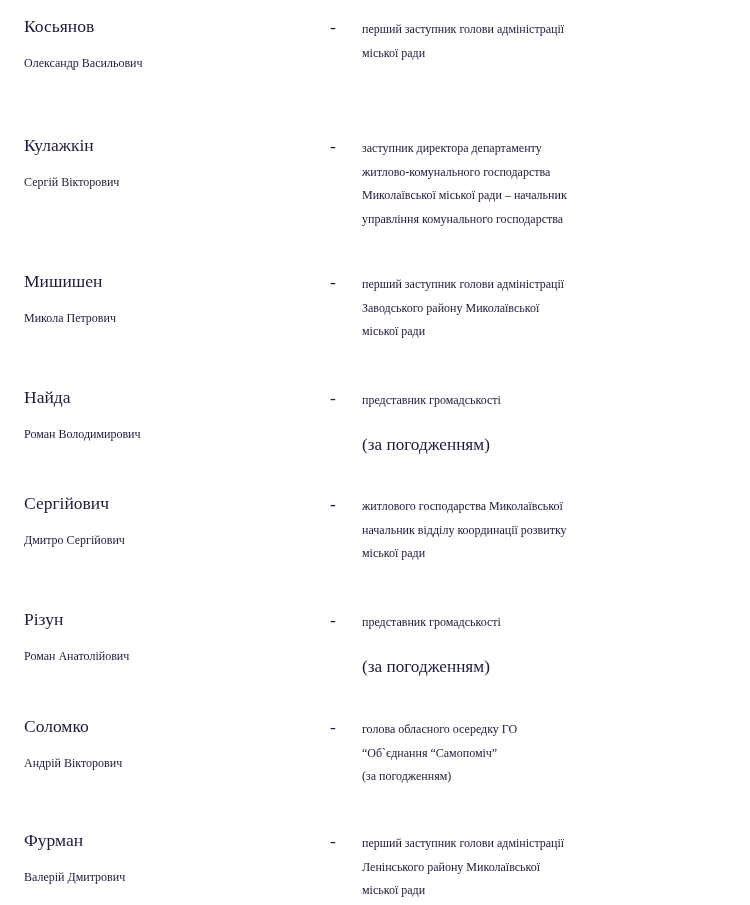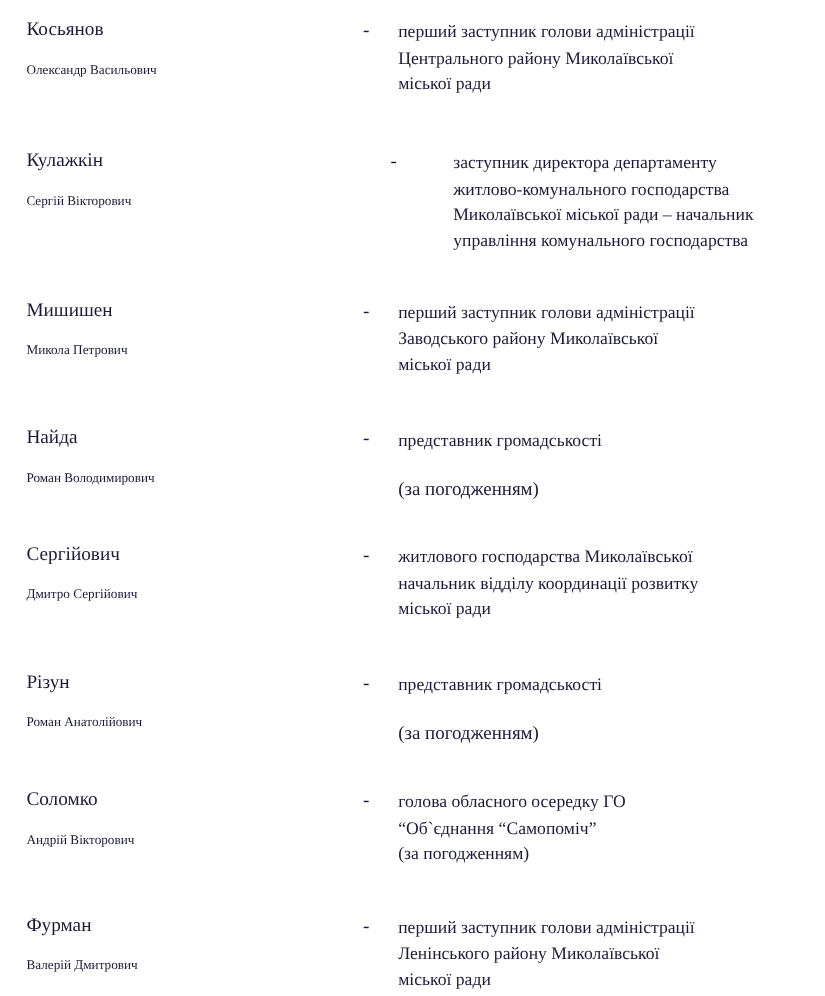--- a/index.html
+++ b/index.html
@@ -53,21 +53,21 @@
     font-size: 12px;
     line-height: 1.0;
     margin-top: 21px;
     white-space: nowrap;
   }
   .dash {
     font-size: 17.5px;
     line-height: 1.0;
   }
   .role-line {
-    font-size: 16px;
+    font-size: 12px;
     line-height: 23.5px;
     white-space: nowrap;
   }
   .role-block {
     margin-top: 0;
   }
   .role-note {
     font-size: 17.2px;
     line-height: 23.5px;
     white-space: nowrap;
@@ -81,26 +81,25 @@
   <div id="entries-root">
       <div class="entry" style="position: absolute; left: 0px; right: 0px; top: 18px;">
         <div class="name-col">
           <div class="surname">Косьянов</div>
           <div class="given">Олександр Васильович</div>
         </div>
         <div class="dash-col"><span class="dash">-</span></div>
         <div class="role-col">
           <div class="role-block">
             <div class="role-line">перший заступник голови адміністрації</div>
-            <div class="role-line">Центрального району Миколаївської</div>
             <div class="role-line">міської ради</div>
           </div>
         </div>
       </div>
-      <div class="entry" style="position: absolute; left: 0px; right: 0px; top: 137px; gap: 25px;">
+      <div class="entry" style="position: absolute; left: 0px; right: 0px; top: 137px;">
         <div class="name-col">
           <div class="surname">Кулажкін</div>
           <div class="given">Сергій Вікторович</div>
         </div>
         <div class="dash-col"><span class="dash">-</span></div>
         <div class="role-col">
           <div class="role-block">
             <div class="role-line">заступник директора департаменту</div>
             <div class="role-line">житлово-комунального господарства</div>
             <div class="role-line">Миколаївської міської ради – начальник</div>

